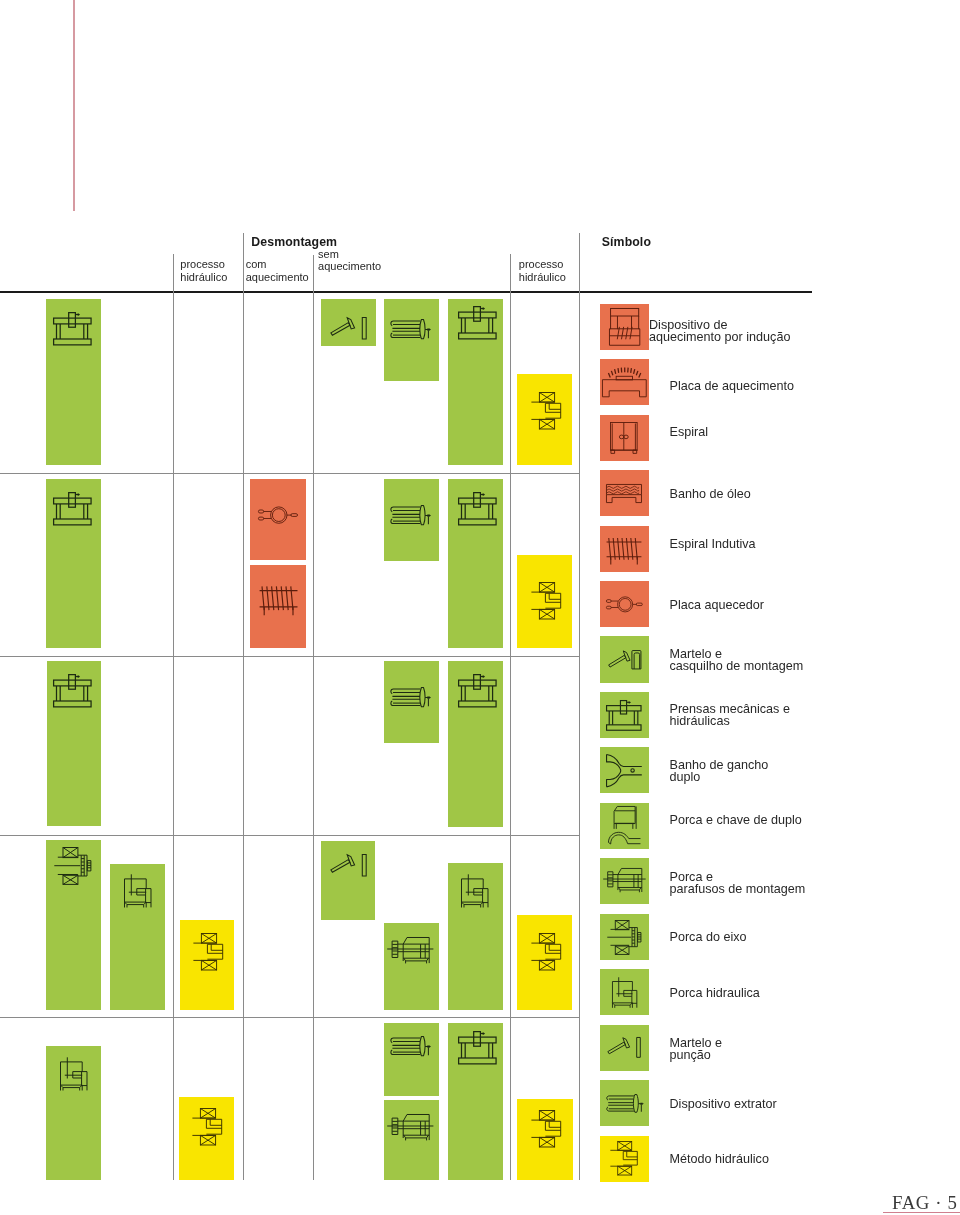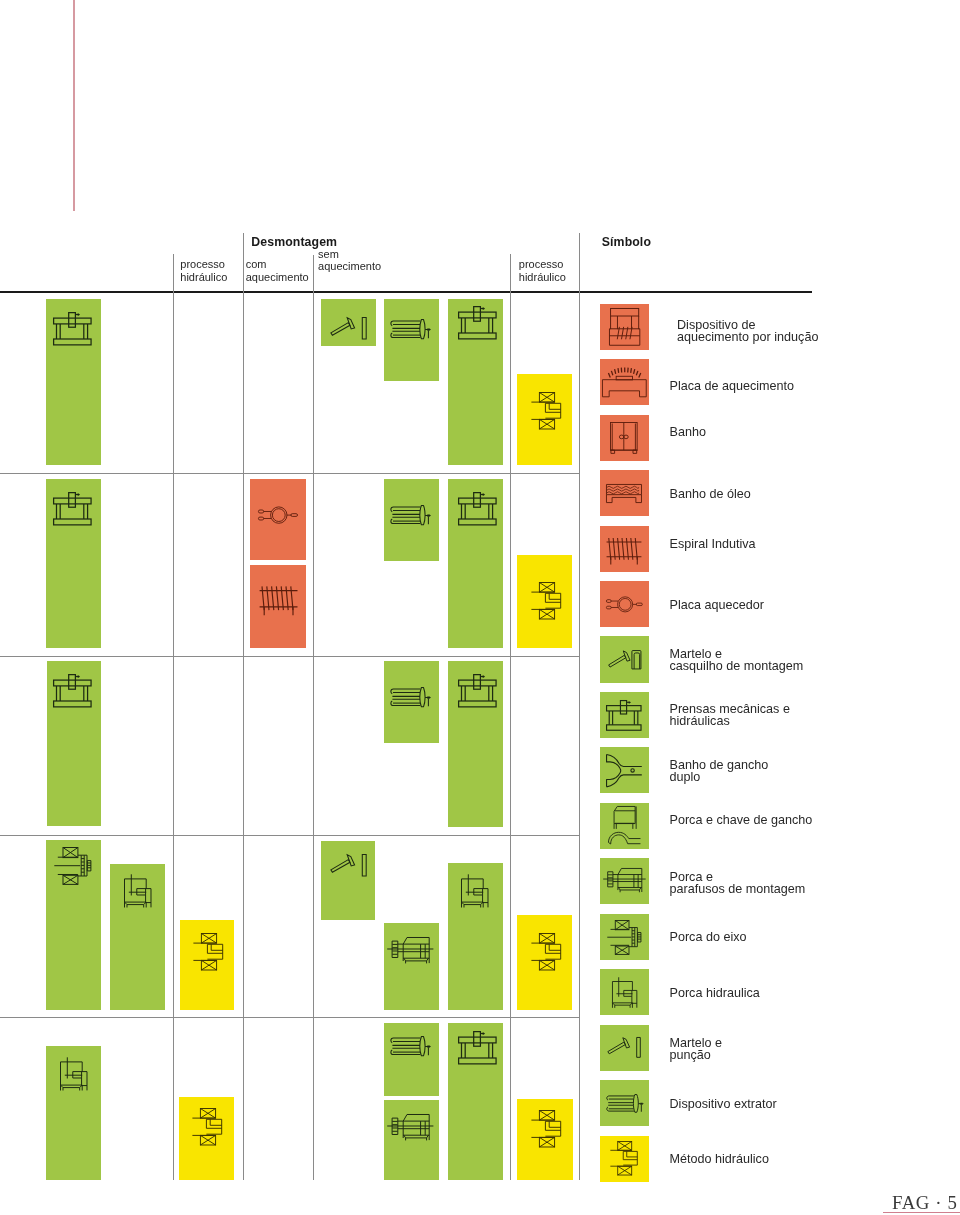--- a/index.html
+++ b/index.html
@@ -399,34 +399,34 @@
       <svg class="ico" style="left:13.5px;top:11.0px;width:30.2px;height:37.5px">
         <use href="#ic-hydraulic-method"></use>
       </svg>
     </div>
 
 <div class="symbox c-red" style="left:599.8px;top:303.80px;width:48.9px;height:46.1px">
       <svg class="ico" style="left:8.81px;top:4.19px;width:31.28px;height:37.72px">
         <use href="#ic-induction-heater"></use>
       </svg>
     </div>
-    <div class="symlabel" style="left:677px;top:318.70px">Dispositivo de
+    <div class="symlabel" style="left:649px;top:318.70px">Dispositivo de
 aquecimento por indução</div>
 <div class="symbox c-red" style="left:599.8px;top:359.25px;width:48.9px;height:46.1px">
       <svg class="ico" style="left:2.09px;top:7.92px;width:44.71px;height:30.27px">
         <use href="#ic-heating-plate"></use>
       </svg>
     </div>
     <div class="symlabel" style="left:669.5px;top:380.10px">Placa de aquecimento</div>
 <div class="symbox c-red" style="left:599.8px;top:414.69px;width:48.9px;height:46.1px">
       <svg class="ico" style="left:10.65px;top:7.13px;width:27.60px;height:31.83px">
         <use href="#ic-oven"></use>
       </svg>
     </div>
-    <div class="symlabel" style="left:669.5px;top:426.40px">Banho</div>
+    <div class="symlabel" style="left:669.5px;top:426.40px">Espiral</div>
 <div class="symbox c-red" style="left:599.8px;top:470.14px;width:48.9px;height:46.1px">
       <svg class="ico" style="left:6.46px;top:13.53px;width:35.97px;height:19.04px">
         <use href="#ic-oil-bath"></use>
       </svg>
     </div>
     <div class="symlabel" style="left:669.5px;top:487.50px">Banho de óleo</div>
 <div class="symbox c-red" style="left:599.8px;top:525.59px;width:48.9px;height:46.1px">
       <svg class="ico" style="left:6.46px;top:7.04px;width:35.97px;height:32.02px">
         <use href="#ic-induction-coil"></use>
       </svg>
@@ -457,21 +457,21 @@
         <use href="#ic-hook-spanner-double"></use>
       </svg>
     </div>
     <div class="symlabel" style="left:669.5px;top:758.50px">Banho de gancho
 duplo</div>
 <div class="symbox c-green" style="left:599.8px;top:802.82px;width:48.9px;height:46.1px">
       <svg class="ico" style="left:7.98px;top:2.81px;width:32.94px;height:40.48px">
         <use href="#ic-nut-hook-wrench"></use>
       </svg>
     </div>
-    <div class="symlabel" style="left:669.5px;top:814.10px">Porca e chave de gancho</div>
+    <div class="symlabel" style="left:669.5px;top:814.10px">Porca e chave de duplo</div>
 <div class="symbox c-green" style="left:599.8px;top:858.27px;width:48.9px;height:46.1px">
       <svg class="ico" style="left:3.01px;top:9.76px;width:42.87px;height:26.59px">
         <use href="#ic-nut-bolts"></use>
       </svg>
     </div>
     <div class="symlabel" style="left:669.5px;top:870.50px">Porca e
 parafusos de montagem</div>
 <div class="symbox c-green" style="left:599.8px;top:913.71px;width:48.9px;height:46.1px">
       <svg class="ico" style="left:7.34px;top:5.85px;width:34.22px;height:34.41px">
         <use href="#ic-shaft-nut"></use>

